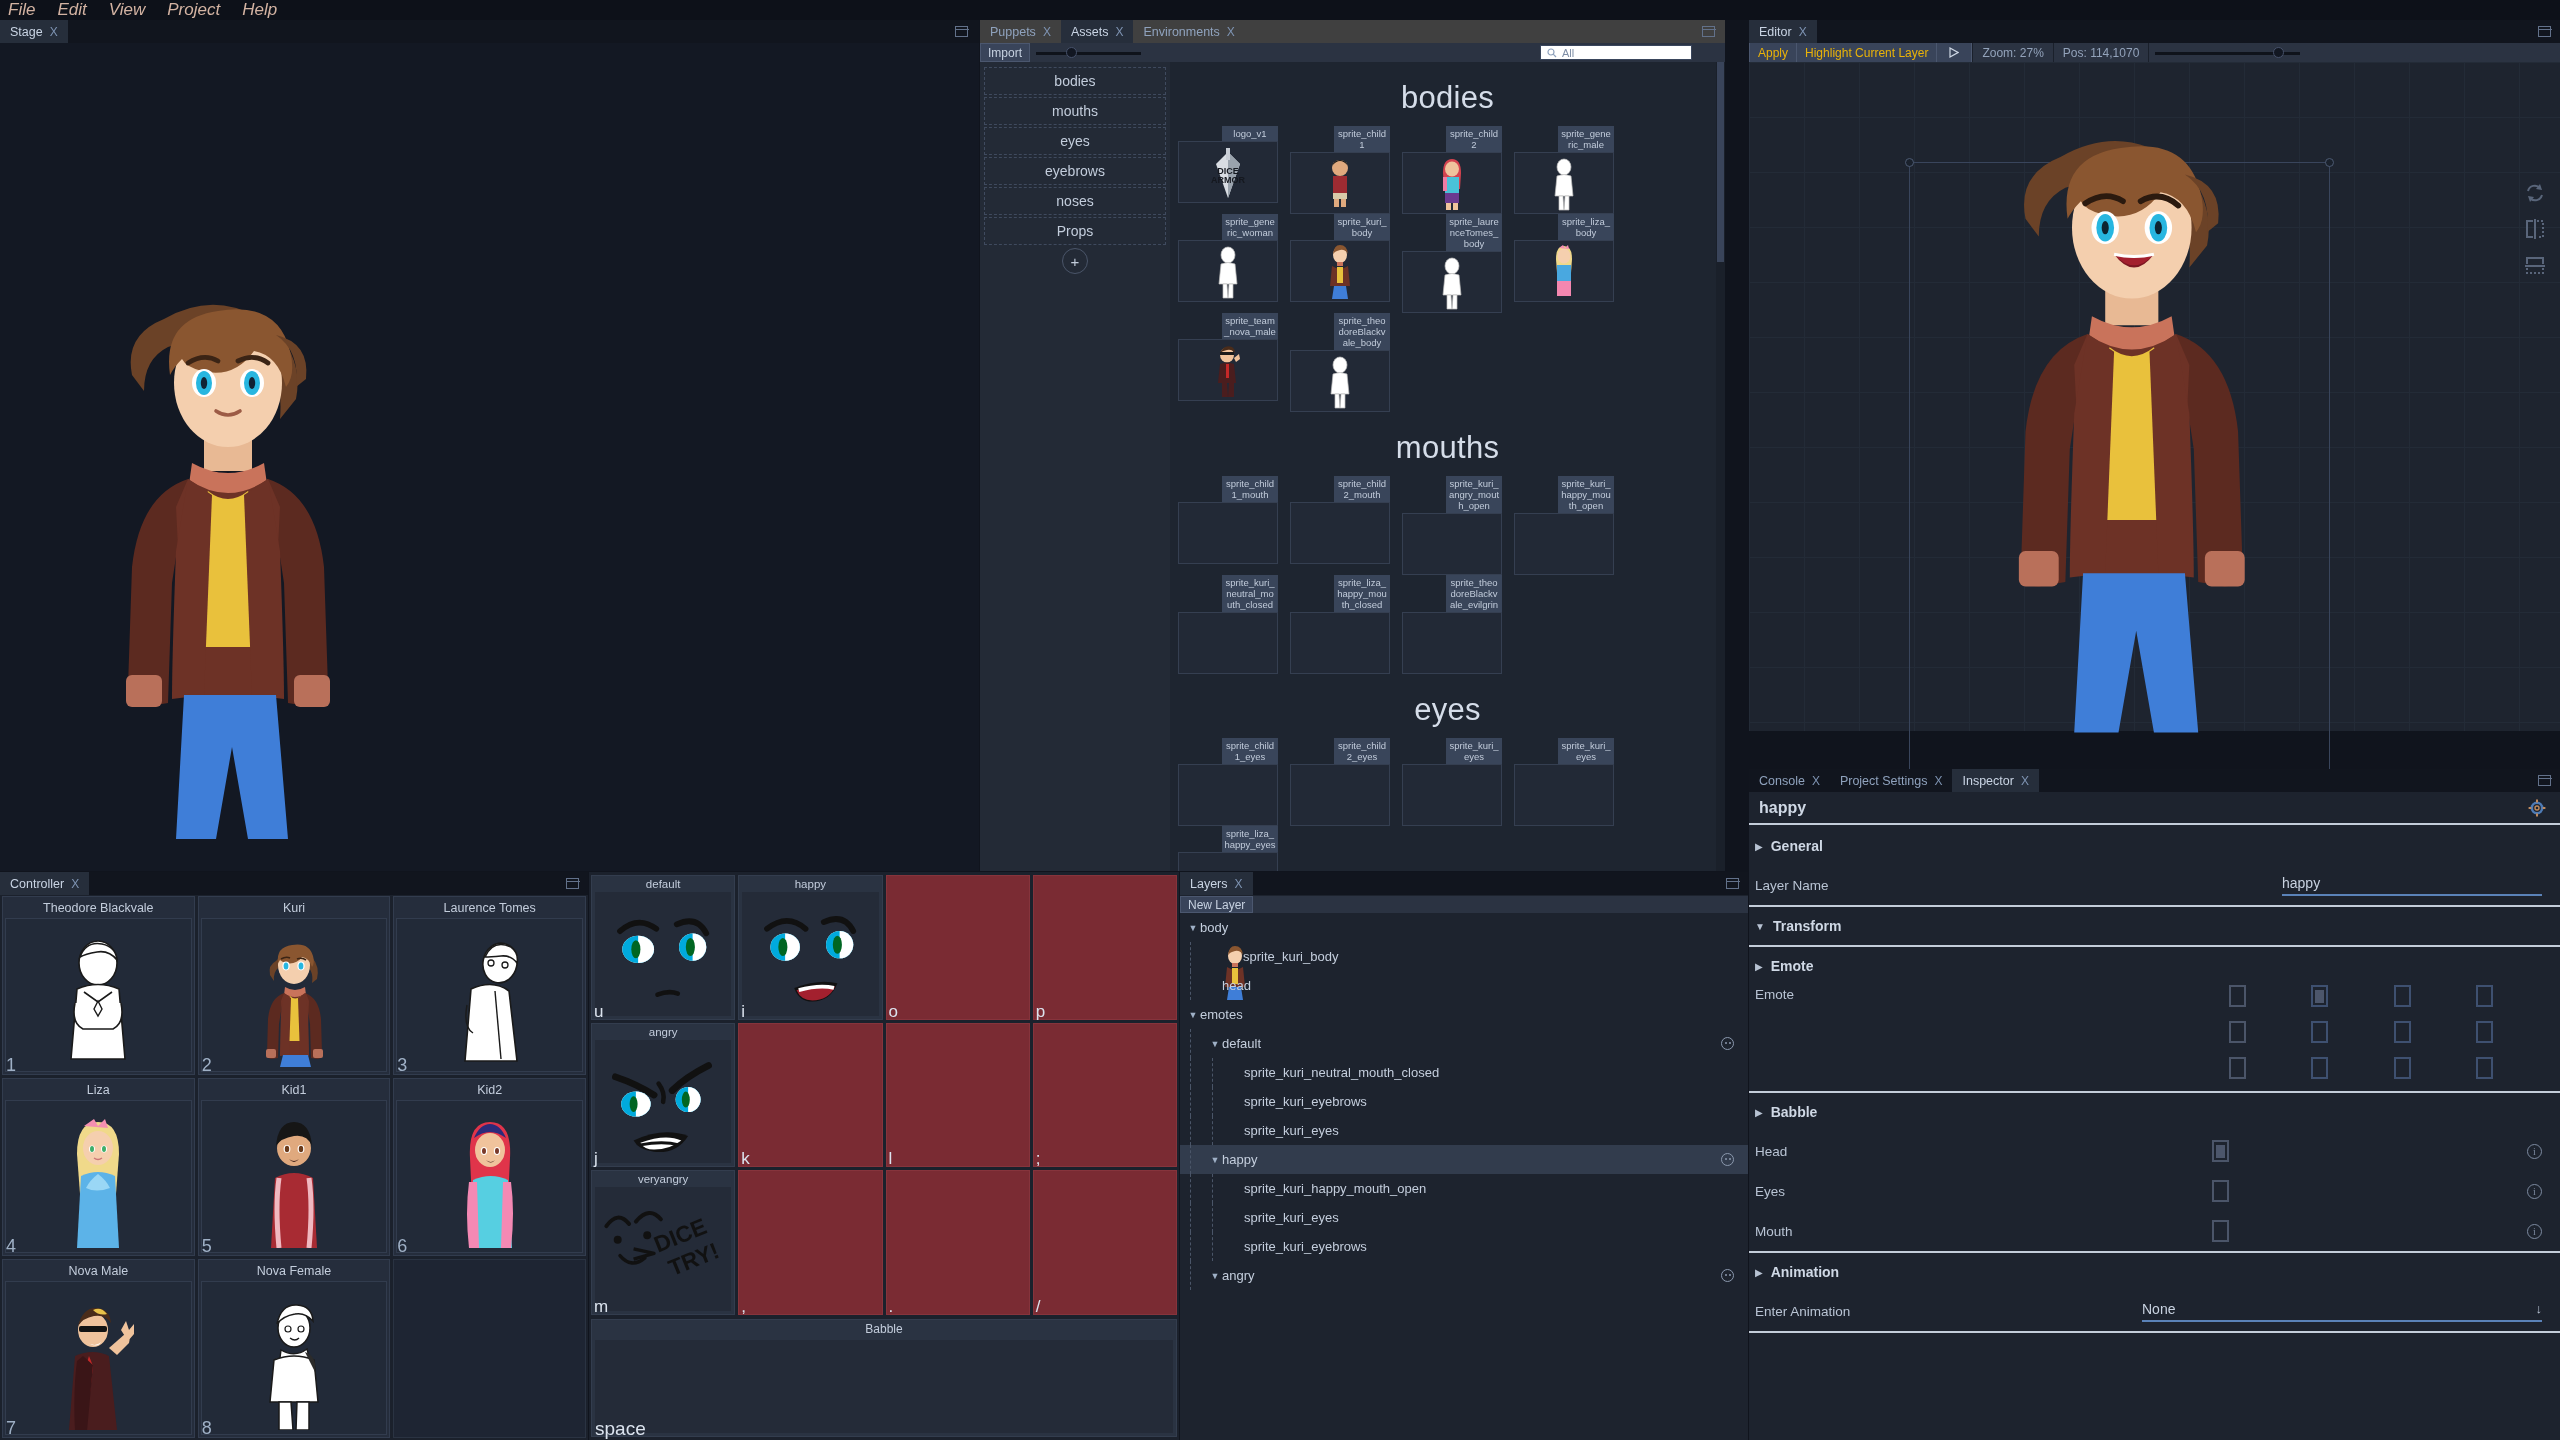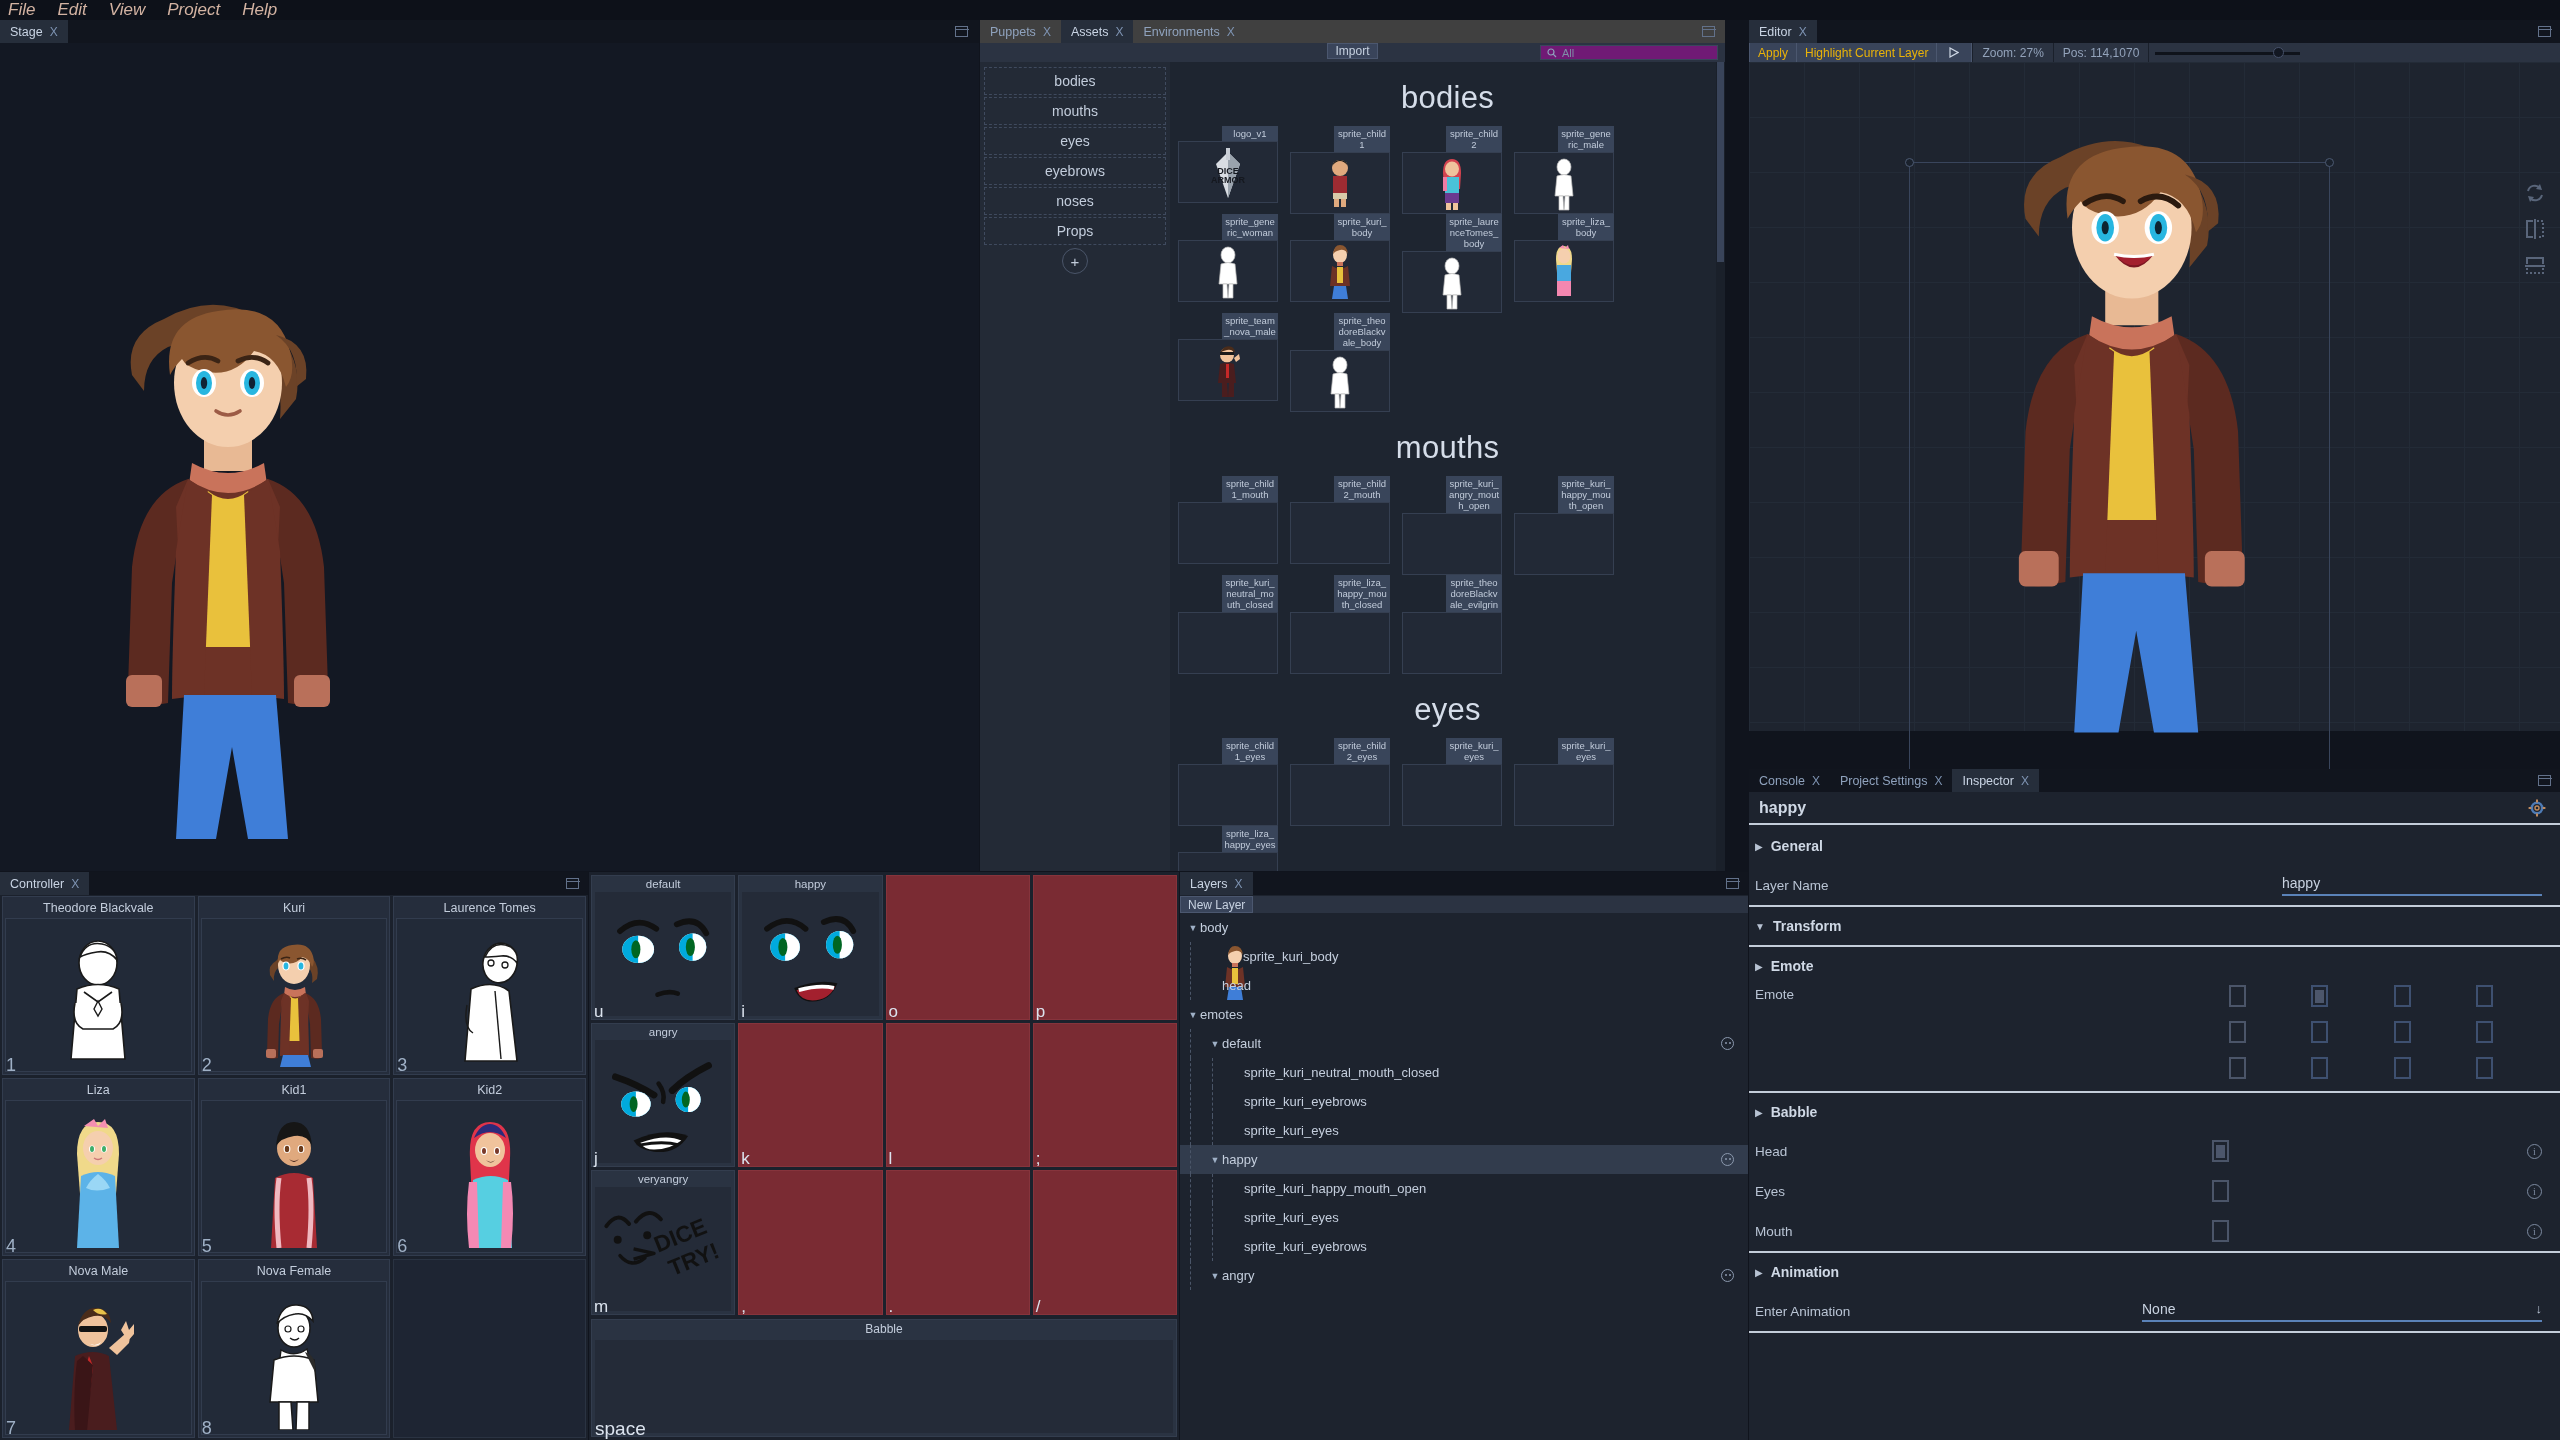--- a/index.html
+++ b/index.html
@@ -32,28 +32,28 @@
 
   
   #stage { left:0; top:20px; width:979px; height:851px; background:#11151e; }
   #stage .tabstrip { width:979px; }
   #stage .canvas { position:absolute; left:0; top:23px; width:979px; height:828px; background:#131823; }
 
   
   #assets { left:980px; top:20px; width:745px; height:851px; background:#1e2530; }
   #assets .tabstrip { width:745px; background:#404040;align-items:center; }
   .assets-toolbar { position:absolute; left:0; top:23px; width:745px; height:19px;
-     background:#2b3342; display:flex; align-items:center;flex-direction:column; }
+     background:#2b3342; display:flex; align-items:center; }
   .btn-sm { height:19px; padding:0 7px; font-size:12px; color:#c6d1e0;
      background:#39445a; border:1px solid #4b576f; display:flex; align-items:center; }
   .slider-wrap { position:relative; width:105px; height:19px; margin-left:6px; }
   .slider-track { position:absolute; left:0; top:9px; width:105px; height:2.5px; background:#0f131b; }
   .slider-knob { position:absolute; left:30px; top:4px; width:11px; height:11px; border-radius:50%; background:#121722; border:1px solid #46516a;}
-  .searchbox { position:absolute; left:560px; top:2px; width:178px; height:15px;
-      background:#701a75; border:1px solid #3a465c; display:flex; align-items:center; padding-left:6px; gap:5px;}
+  .searchbox { position:absolute; left:560px; top:2px; width:152px; height:15px;
+      background:#ffffff; border:1px solid #3a465c; display:flex; align-items:center; padding-left:6px; gap:5px;}
   .searchbox .ph { font-size:11px; color:#7e8ea6; }
   .assets-body { position:absolute; left:0; top:42px; width:745px; height:809px; display:flex; }
   .folders { width:190px; background:#232a36; padding-top:5px; }
   .folder { height:28px; margin:0 4px 2px 4px; border:1px dashed #3f4a5e;
             display:flex; align-items:center; justify-content:center; font-size:14px; color:#c3cddc; }
   .folder-add { height:28px; display:flex; align-items:center; justify-content:center; }
   .folder-add .circ { width:26px;height:26px;border-radius:50%;border:1px solid #4a5569;
             display:flex;align-items:center;justify-content:center;font-size:15px;color:#c3cddc; }
   .assets-scroll { flex:1; background:#1e2530; position:relative; overflow:hidden; }
   .group-title { text-align:center; font-size:31px; color:#d5dde9; font-weight:300; padding:18px 0 10px 0; letter-spacing:.3px;}

